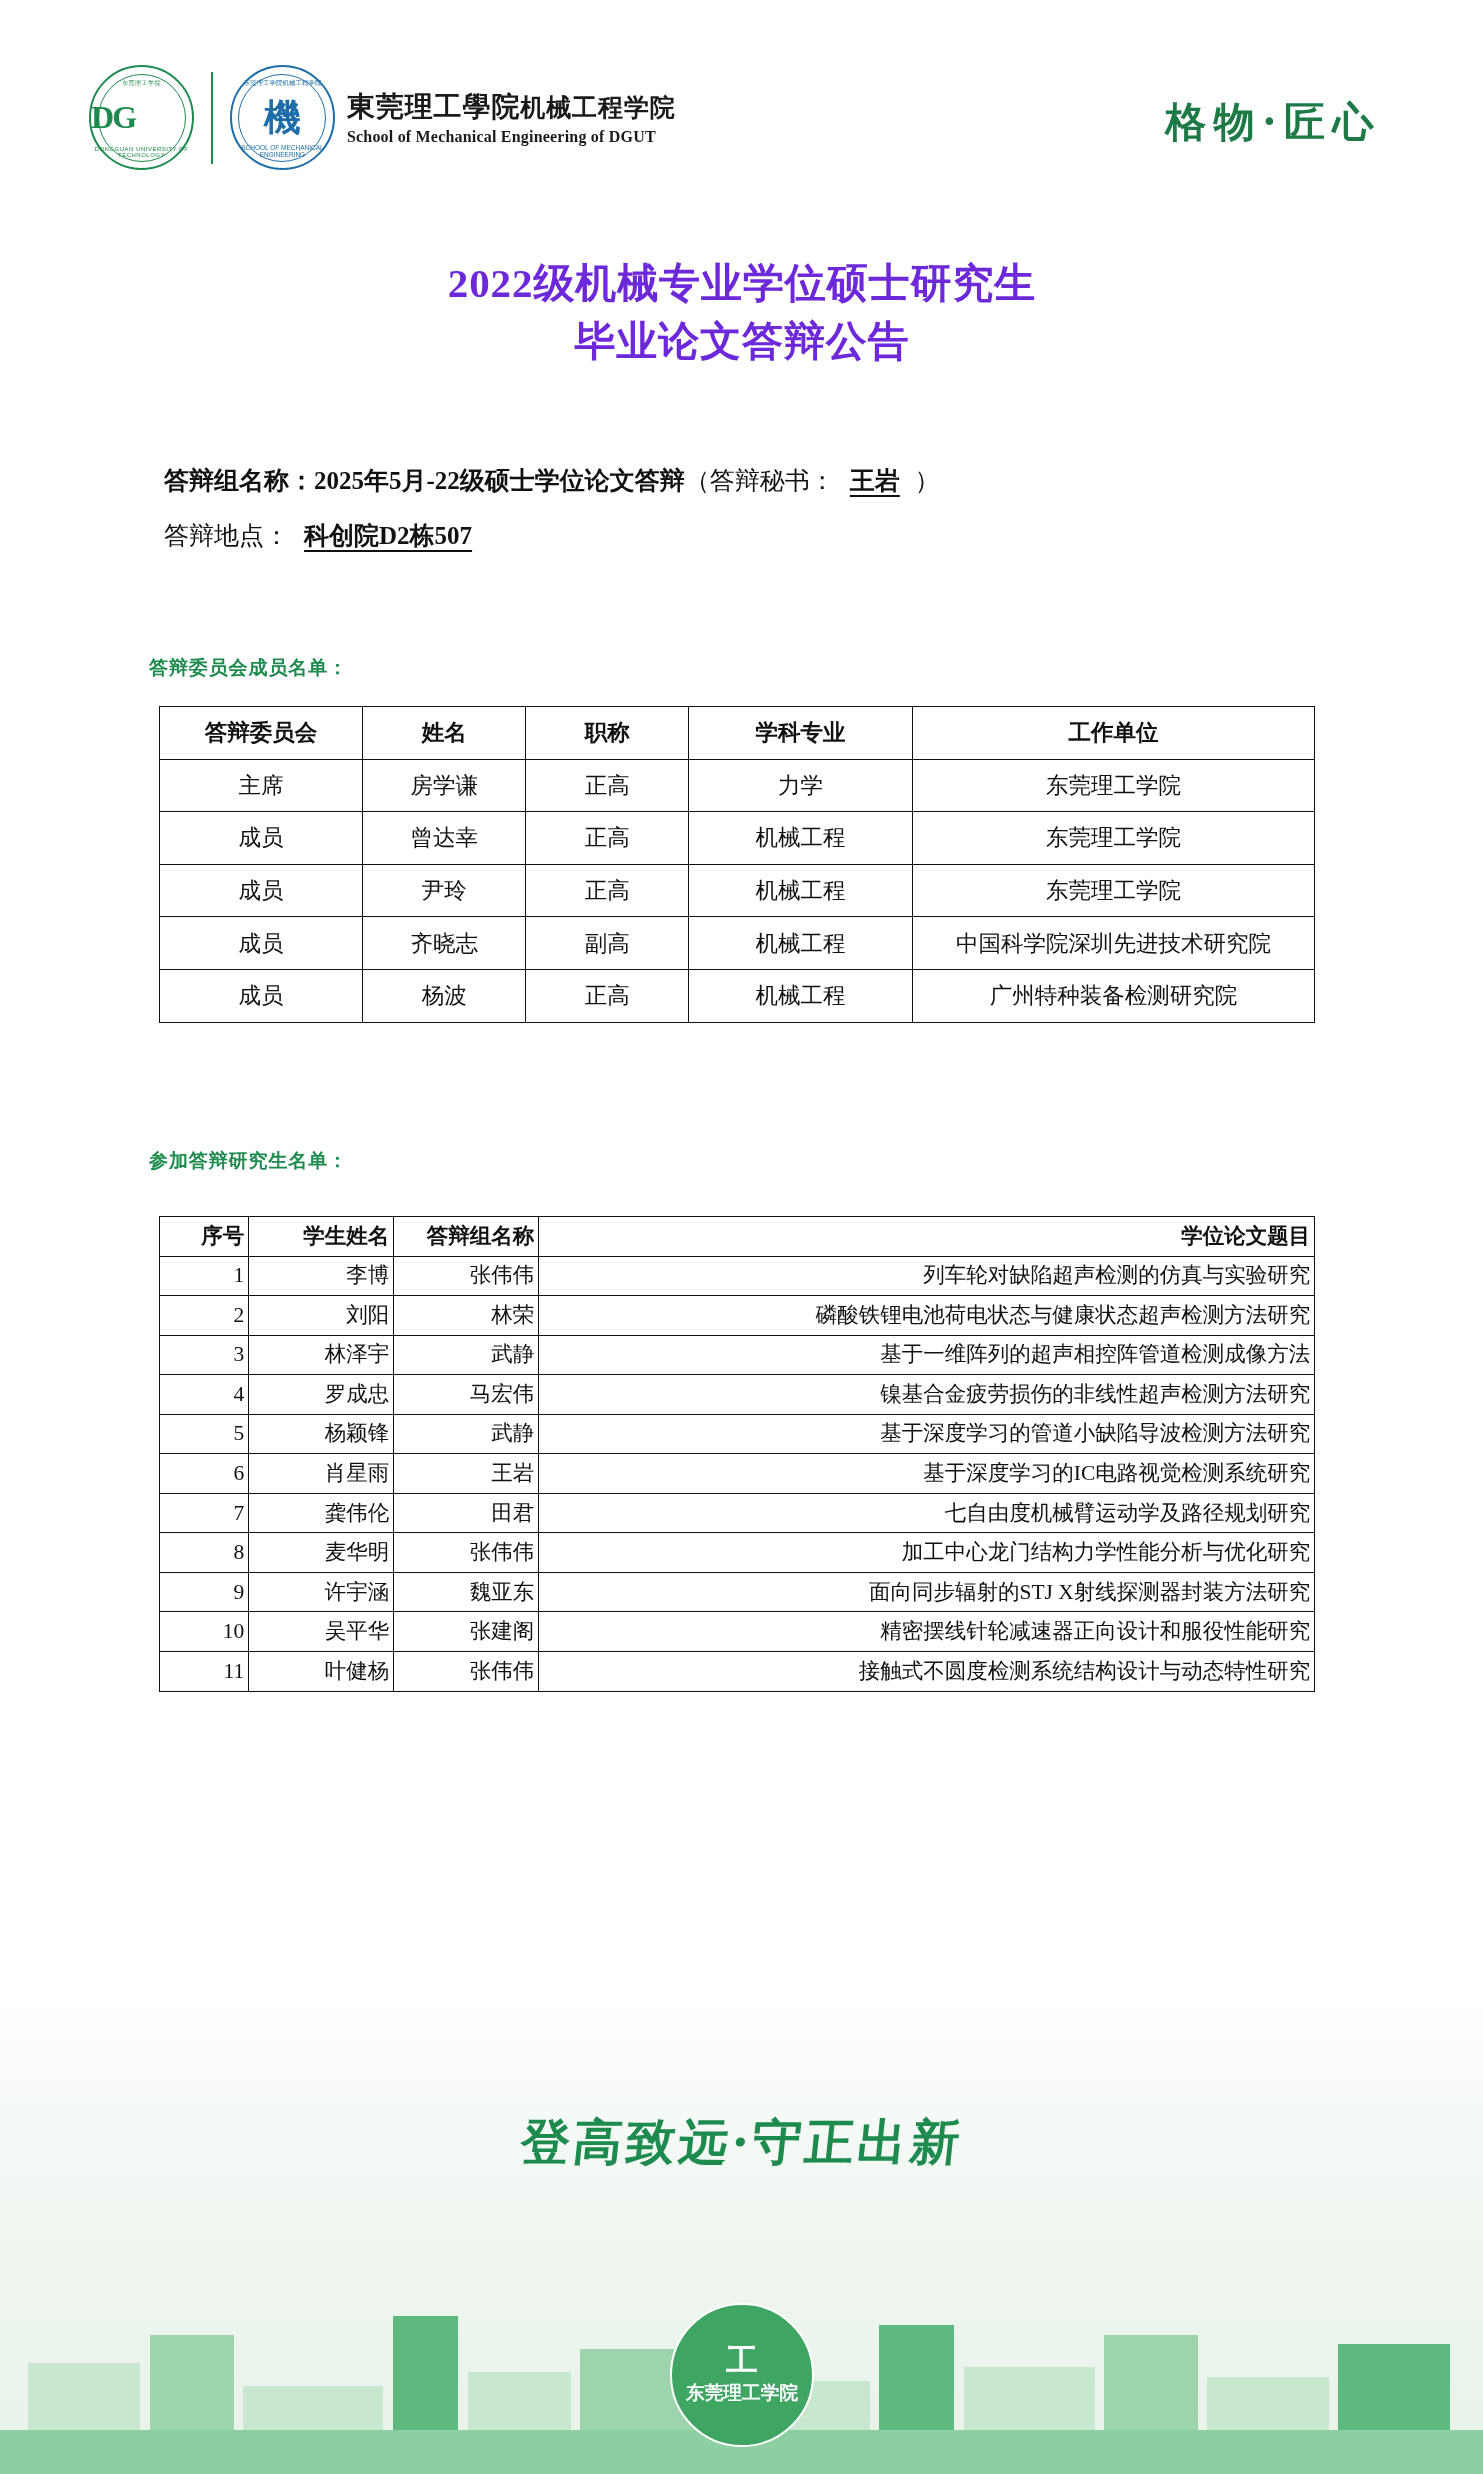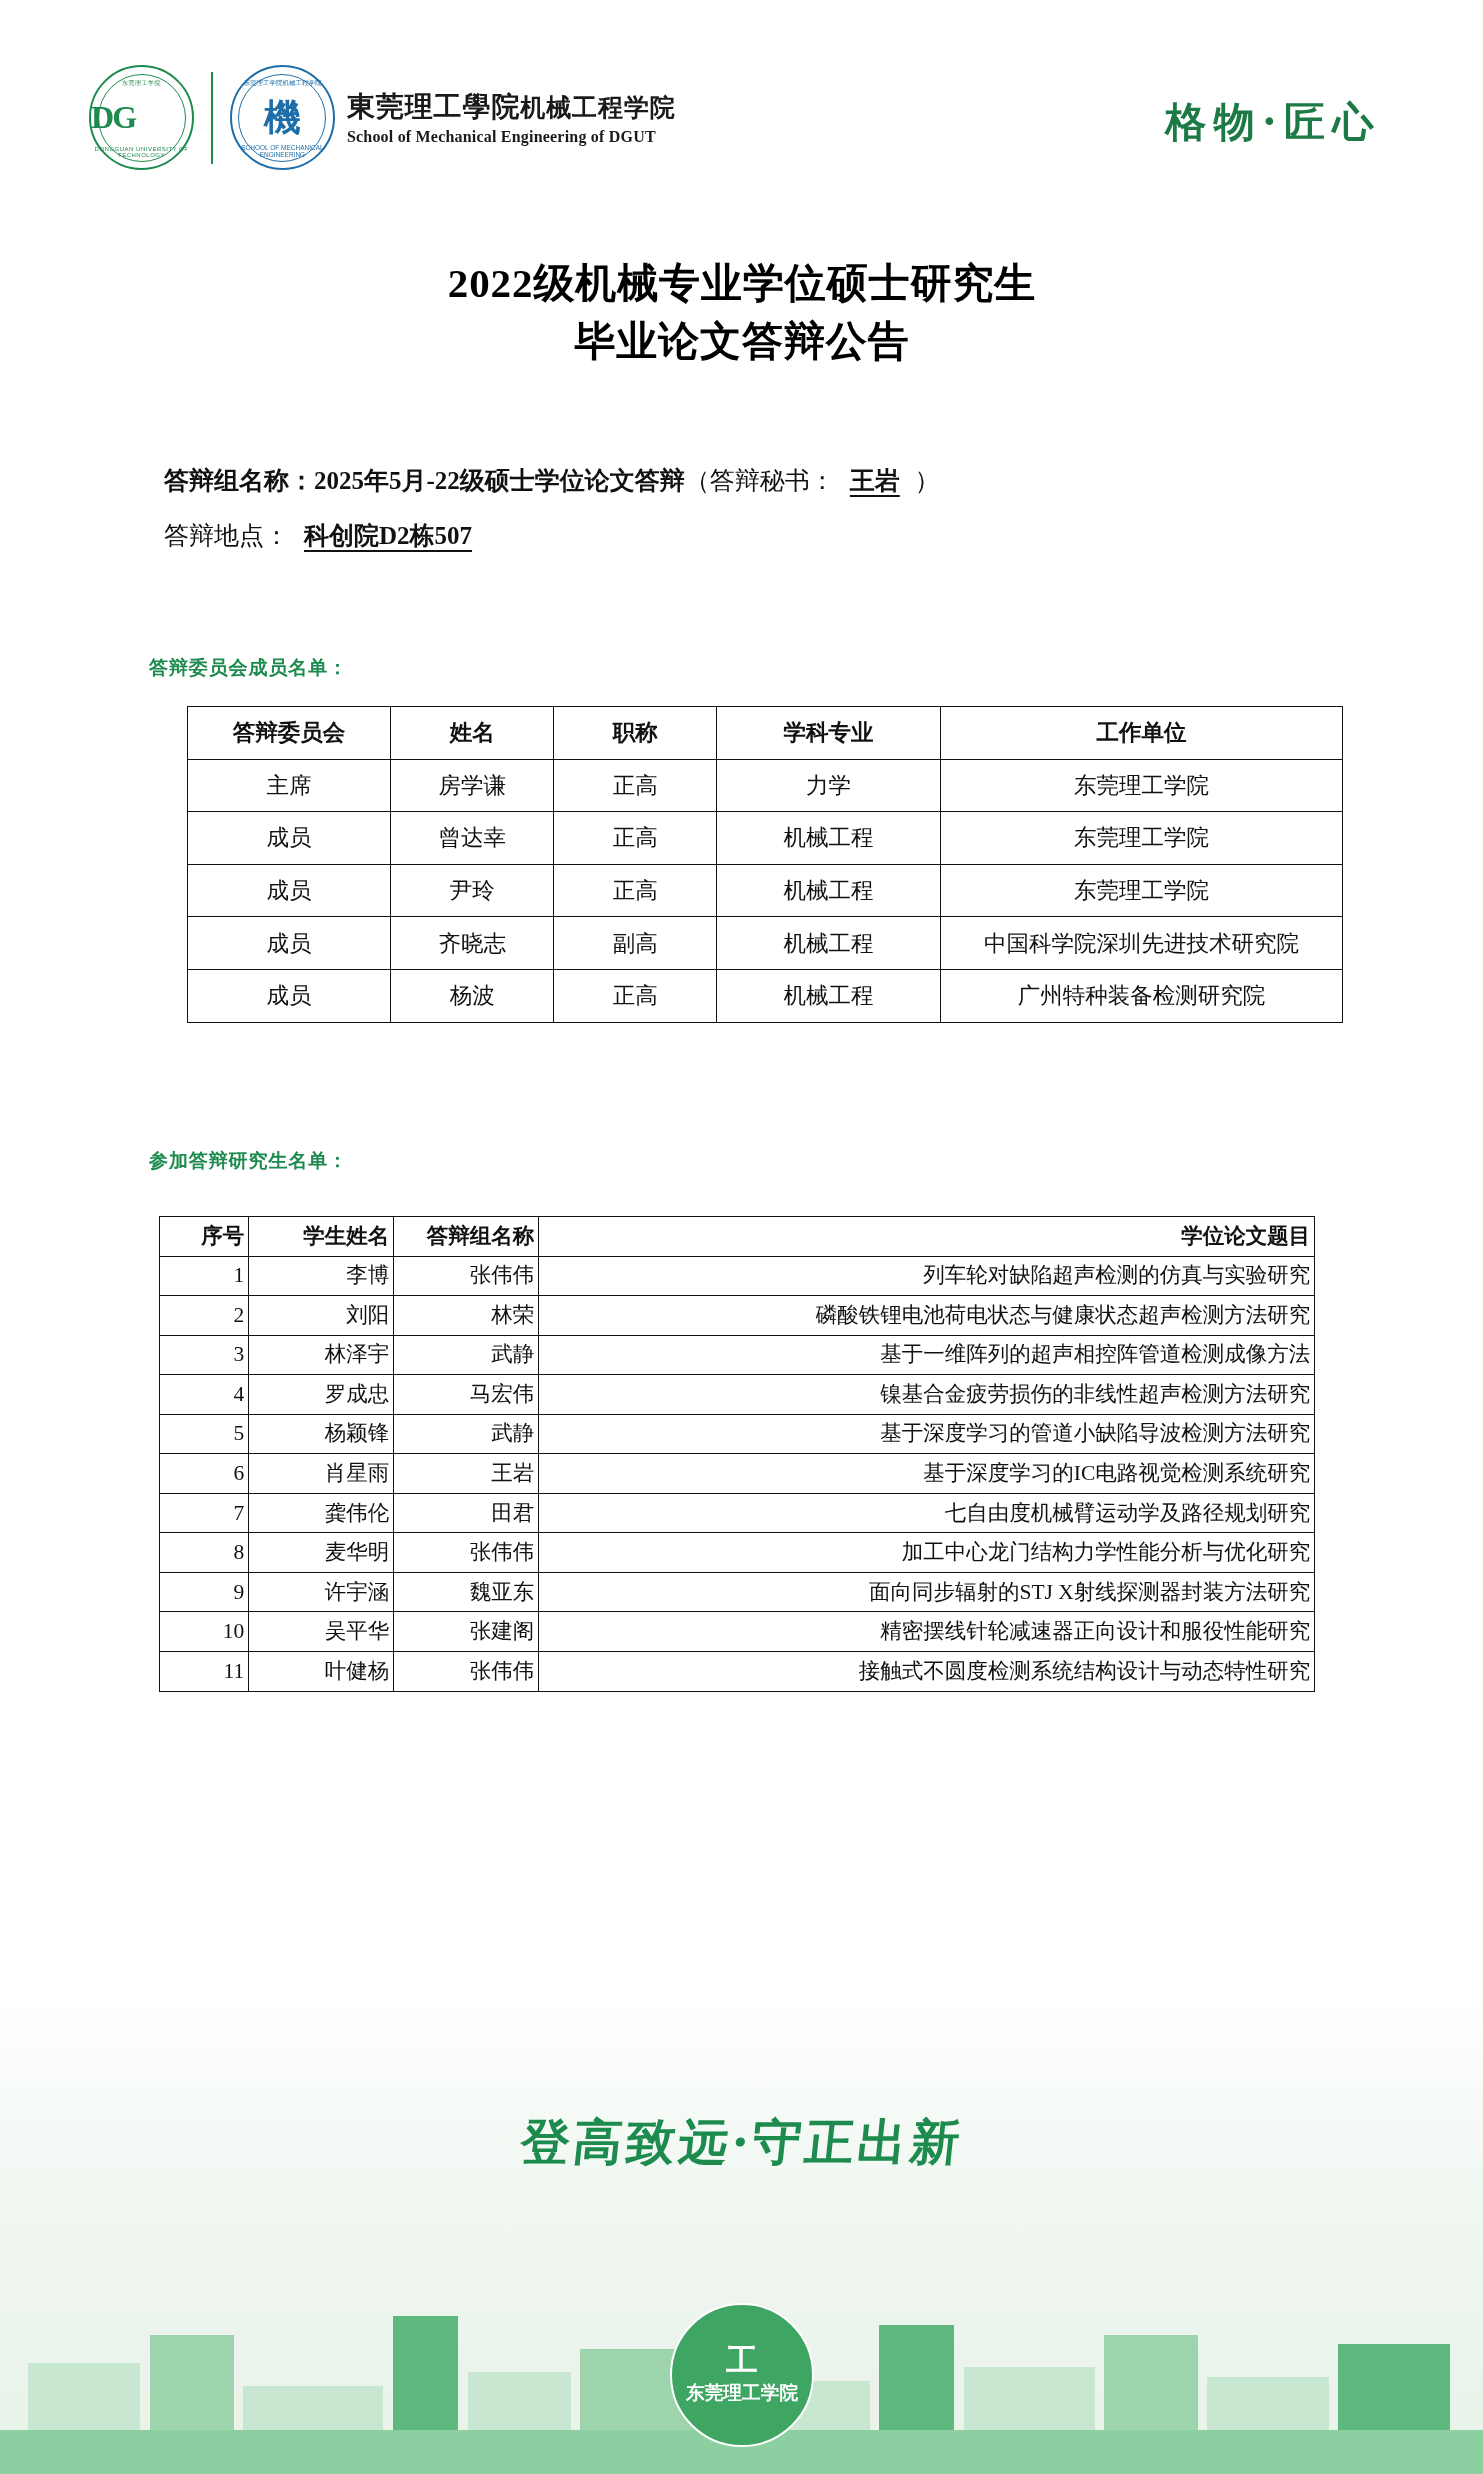--- a/index.html
+++ b/index.html
@@ -144,21 +144,21 @@
     font-family: "DejaVu Serif", serif;
     white-space: nowrap;
   }
   
   .doc-title {
     position: absolute;
     top: 254px;
     left: 0;
     width: 100%;
     text-align: center;
-    color: #000000;
+    color: #6d28d9;
     font-size: 41px;
     font-weight: bold;
     line-height: 1.42;
     letter-spacing: 0.9px;
   }
   
   .meta {
     position: absolute;
     top: 454px;
     left: 164px;
@@ -190,21 +190,20 @@
   table {
     border-collapse: collapse;
     font-size: 22.5px;
     color: #111;
   }
   .committee-table {
     position: absolute;
     top: 706px;
     left: 159px;
     width: 1156px;
-    margin-left: 28px;
   }
   .committee-table th, .committee-table td {
     border: 1.5px solid #111;
     text-align: center;
     padding: 10.3px 5.6px;
     font-weight: normal;
   }
   .committee-table th { font-weight: bold; }
   .committee-table col.c0 { width: 187px; }
   .committee-table col.c1 { width: 150px; }

